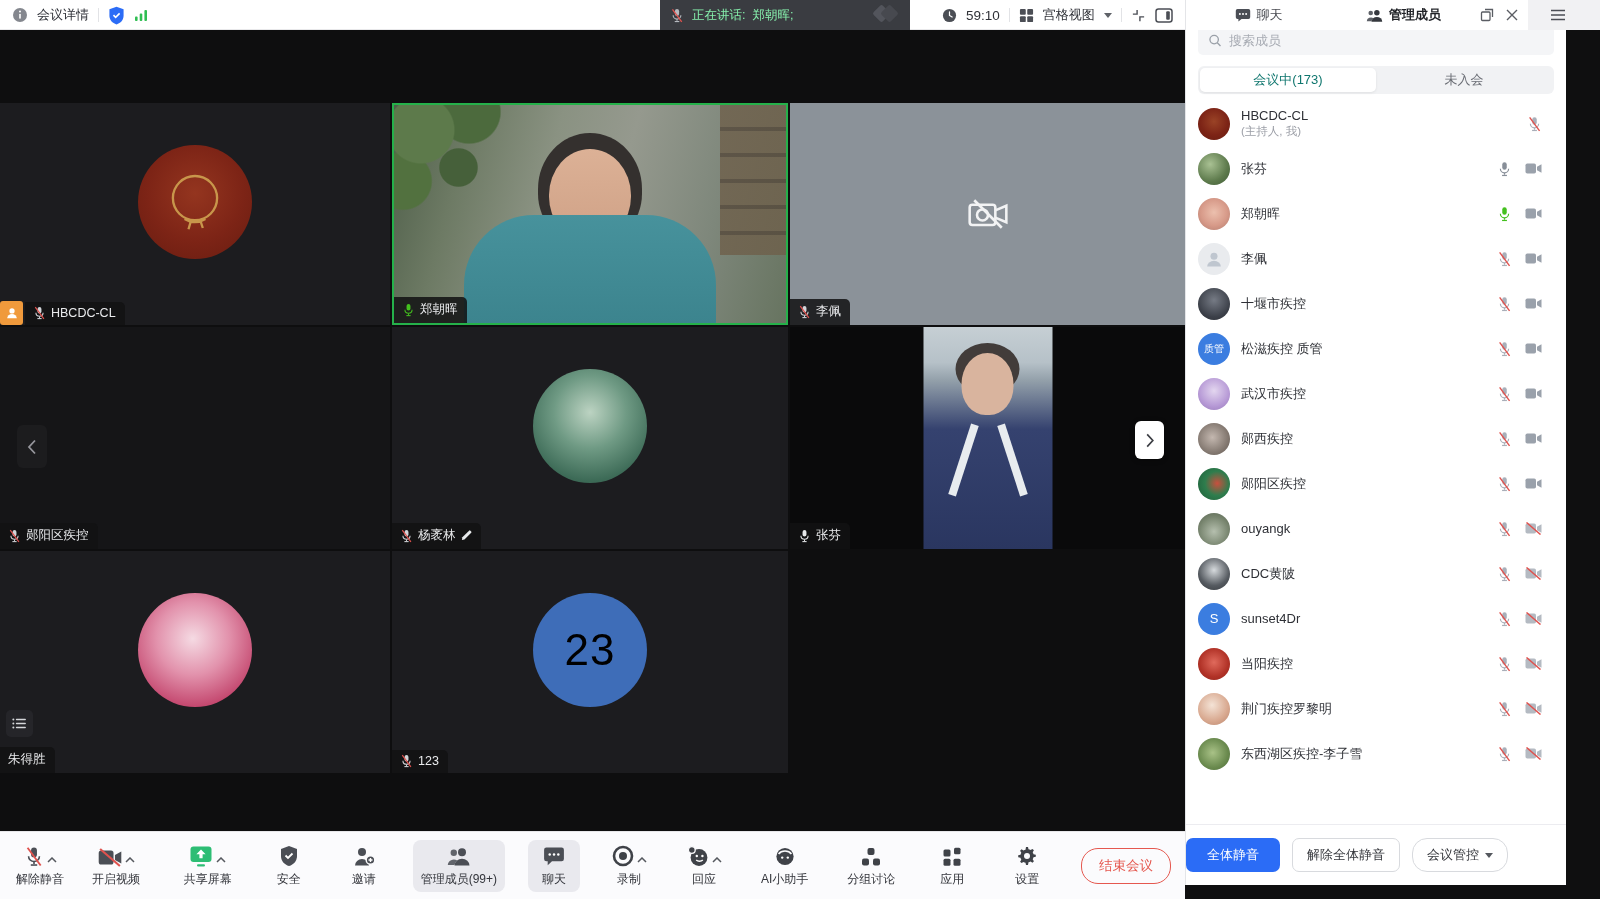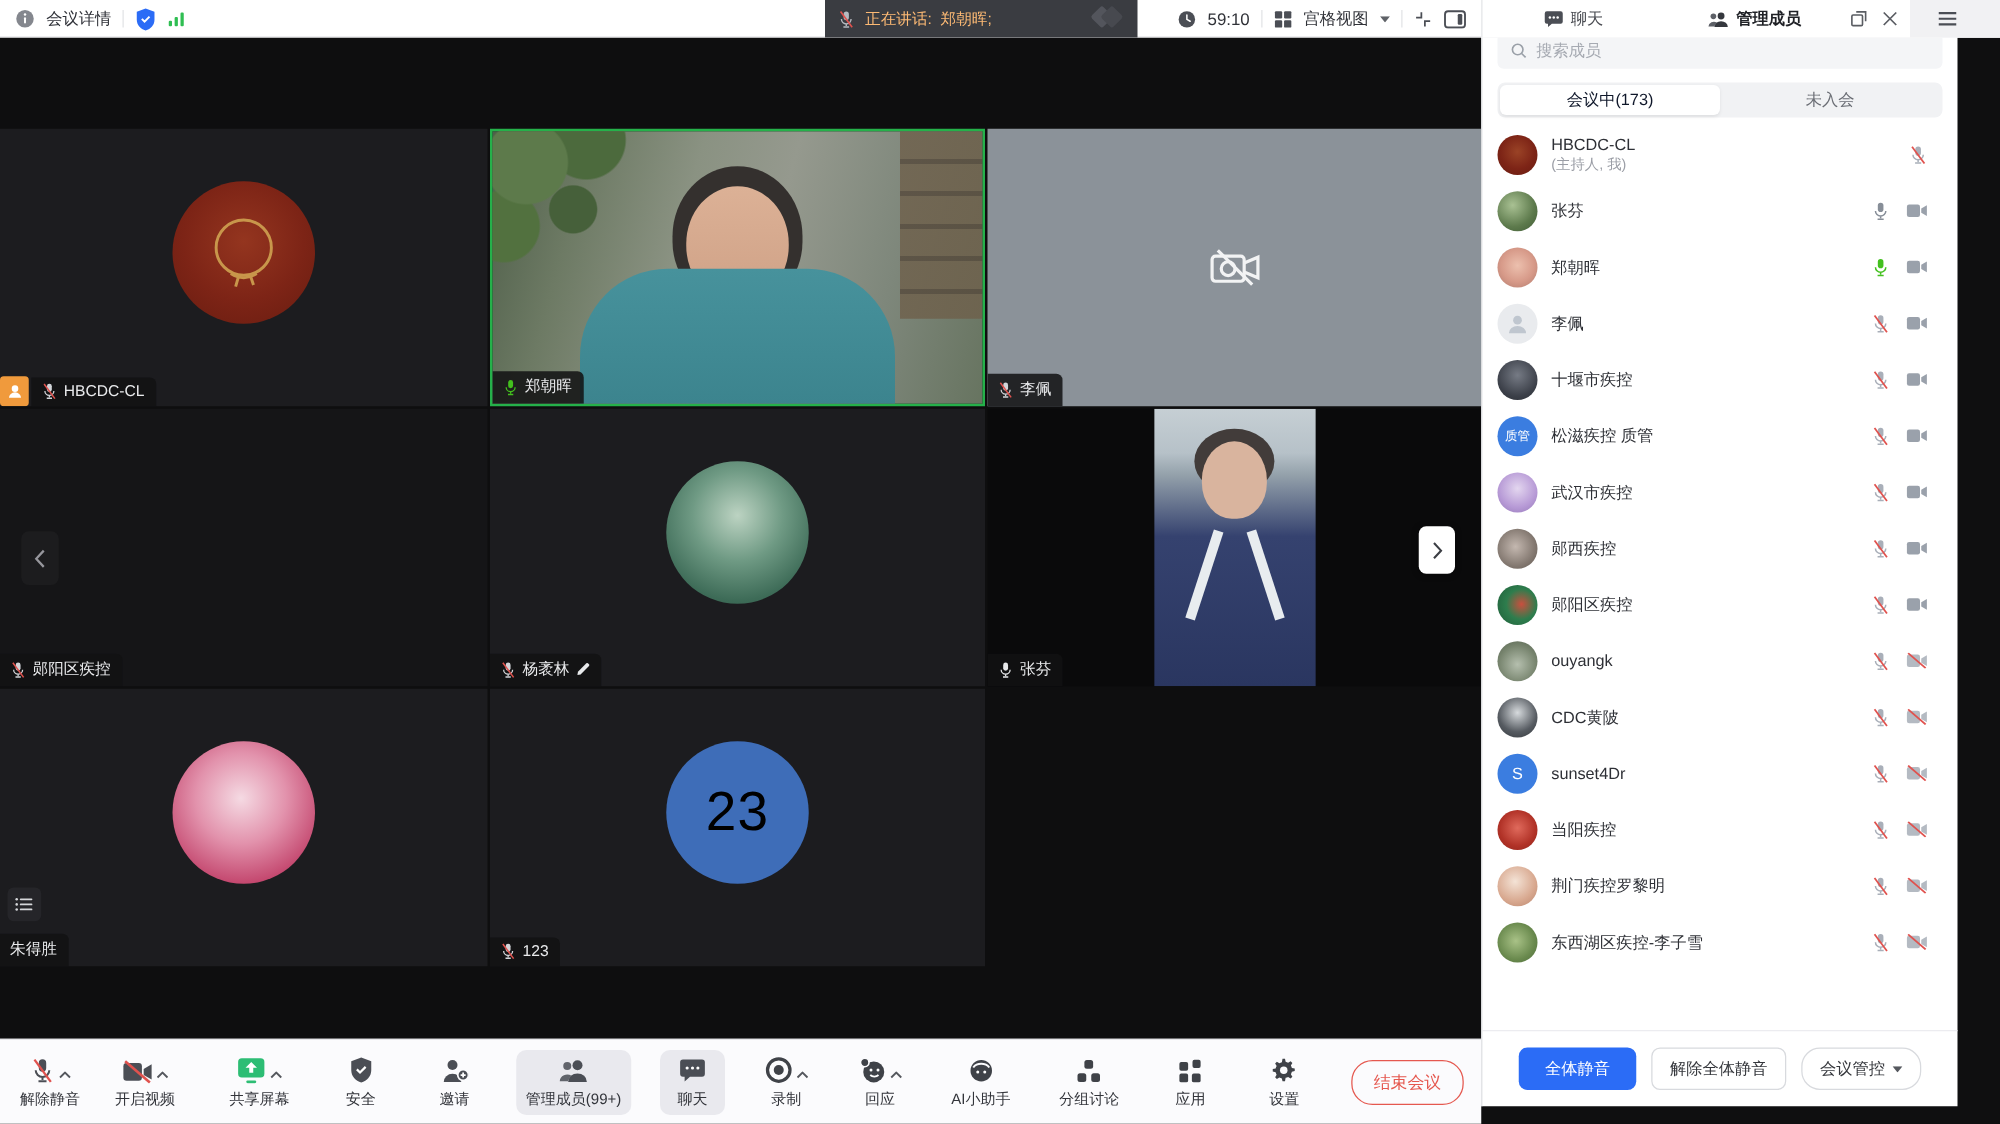--- a/index.html
+++ b/index.html
@@ -4,21 +4,21 @@
 <style>
   *{margin:0;padding:0;box-sizing:border-box;}
   html,body{width:1600px;height:899px;overflow:hidden;background:#0f0f10;
     font-family:"Liberation Sans","DejaVu Sans",sans-serif;-webkit-font-smoothing:antialiased;}
   svg{display:block;}
   
   #topbar{position:absolute;left:0;top:0;width:1600px;height:30px;background:#fff;border-bottom:1px solid #e8e8ea;z-index:10;}
   #topbar-left{position:absolute;left:0;top:0;height:30px;display:flex;align-items:center;gap:9px;padding-left:12px;color:#2f3138;font-size:13px;}
   .vdiv{width:1px;height:14px;background:#e2e3e6;}
   #speaking-bar{position:absolute;left:660px;top:0;width:250px;height:30px;background:#3a3c41;display:flex;align-items:center;gap:8px;padding:0 10px;}
-  #speaking-bar .sp-text{color:#fdba74;font-size:12.5px;white-space:nowrap;}
+  #speaking-bar .sp-text{color:#86efac;font-size:12.5px;white-space:nowrap;}
   .wm{position:absolute;right:14px;top:7px;display:flex;}
   .wm i{display:block;width:13px;height:13px;background:#53555c;transform:rotate(45deg);border-radius:2px;}
   .wm i+i{margin-left:-5px;background:#47494f;}
   #topbar-mid{position:absolute;left:910px;top:0;width:275px;height:30px;display:flex;align-items:center;gap:9px;padding-left:32px;color:#303238;font-size:13px;}
   #panel-header{position:absolute;left:1185px;top:0;width:415px;height:30px;background:#fff;display:flex;align-items:center;border-left:1px solid #e4e5e8;}
   .ph-tab{flex:0 0 145px;display:flex;align-items:center;justify-content:center;gap:6px;font-size:13px;color:#4a4c52;height:30px;cursor:pointer;}
   .ph-tab.active{color:#1f2126;font-weight:bold;}
   .ph-icons{display:flex;align-items:center;gap:12px;padding:0 10px 0 4px;}
   .ph-burger{flex:1;height:30px;background:#f1f1f3;display:flex;align-items:center;padding-left:22px;}
   
@@ -68,31 +68,31 @@
   .pill .mic-icon.muted{color:#d2d5d9;}
   .pill .mic-icon.on{color:#e7e9eb;}
   .pill .mic-icon.active{color:#43c01e;}
   
   #side-panel{position:absolute;left:1185px;top:16px;width:381px;height:869px;background:#fff;border-left:1px solid #e4e5e8;display:flex;flex-direction:column;}
   #search-wrap{margin:10px 12px 0 12px;height:29px;background:#f4f5f7;border-radius:5px;display:flex;align-items:center;gap:7px;padding:0 10px;}
   #search-input{border:none;outline:none;background:transparent;font-size:13px;color:#333;width:100%;font-family:inherit;}
   #search-input::placeholder{color:#a6aab2;}
   #segments{margin:11px 12px 0 12px;height:28px;background:#f1f2f4;border-radius:6px;display:flex;padding:2px;}
   .seg{flex:1;display:flex;align-items:center;justify-content:center;font-size:13px;color:#6a6d74;border-radius:5px;cursor:pointer;}
-  .seg.active{background:#fff;color:#0f172a;box-shadow:0 1px 3px rgba(0,0,0,.08);}
+  .seg.active{background:#fff;color:#0f766e;box-shadow:0 1px 3px rgba(0,0,0,.08);}
   #member-list{flex:1;overflow:hidden;margin-top:7px;}
   .member-row{height:45px;display:flex;align-items:center;gap:11px;padding:0 24px 0 12px;}
   .avatar{width:32px;height:32px;border-radius:50%;flex:0 0 32px;display:flex;align-items:center;justify-content:center;overflow:hidden;}
   .avatar-text{color:#fff;font-size:13px;}
   .avatar-text.small{font-size:10px;}
   .member-names{flex:1;display:flex;flex-direction:column;justify-content:center;min-width:0;}
   .member-name{font-size:13px;color:#2e3036;white-space:nowrap;overflow:hidden;text-overflow:ellipsis;}
   .member-sub{font-size:11.5px;color:#9b9ea6;margin-top:1px;}
   .row-icons{display:flex;align-items:center;gap:13px;}
-  #panel-footer{height:61px;border-top:1px solid #ececf0;display:flex;align-items:center;justify-content:center;gap:12px;}
+  #panel-footer{height:61px;border-top:1px solid #ececf0;display:flex;align-items:center;gap:12px;}
   .btn{font-size:13px;font-family:inherit;cursor:pointer;}
   #btn-mute-all{background:#2b6cf6;color:#fff;border:none;border-radius:7px;padding:8px 21px;}
   #btn-unmute-all{background:#fff;color:#35373c;border:1px solid #d8dade;border-radius:7px;padding:7px 14px;}
   #btn-control{background:#fff;color:#35373c;border:1px solid #d8dade;border-radius:15px;padding:7px 14px;display:flex;align-items:center;gap:6px;}
   
   #main-toolbar{position:absolute;left:0;top:831px;width:1185px;height:68px;background:#fbfbfd;border-top:1px solid #e7e7ea;display:flex;align-items:center;padding:0 14px 0 8px;}
   .tb-group-left{display:flex;gap:12px;}
   .tb-group-center{display:flex;gap:23px;margin:0 auto;}
   .tb-item{display:flex;flex-direction:column;align-items:center;justify-content:center;gap:4px;min-width:52px;padding:5px 8px 4px;border-radius:8px;color:#33353b;font-size:12px;cursor:pointer;white-space:nowrap;}
   .tb-item.active{background:#e9e9ee;}

